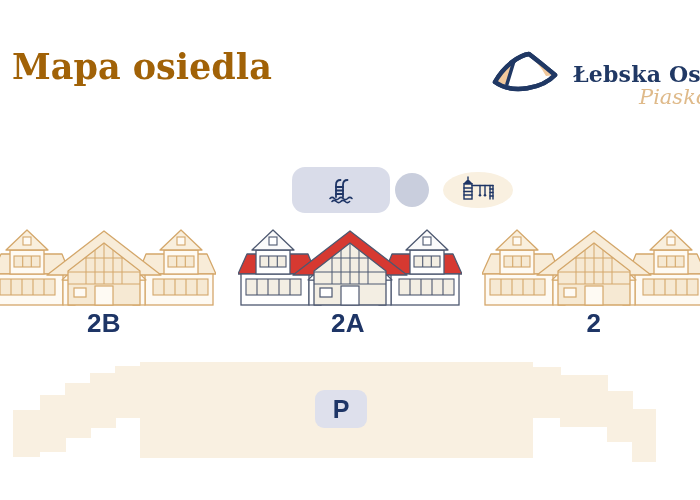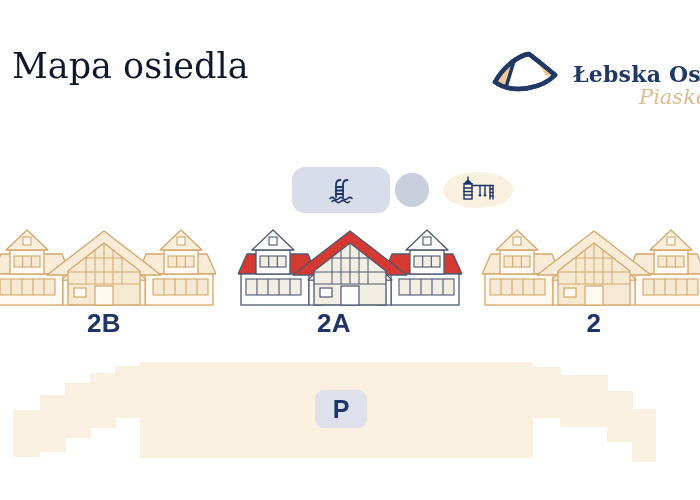--- a/index.html
+++ b/index.html
@@ -6,22 +6,22 @@
   body{
     width:700px;height:500px;position:relative;overflow:hidden;
     background:#ffffff;font-family:"Liberation Sans", sans-serif;
   }
   .abs{position:absolute;}
 
   
   #page-title{
     left:12px;top:46px;
     font-family:"DejaVu Serif", serif;
-    font-weight:normal;font-size:35px;letter-spacing:0px;
-    color:#0f172a;
+    font-weight:bold;font-size:35px;letter-spacing:0px;
+    color:#a16207;
   }
   #logo{left:487px;top:48px;width:220px;height:70px;}
   #logo .brand-row{display:flex;align-items:center;gap:10px;}
   #brand-name{
     font-family:"DejaVu Serif", serif;font-weight:bold;
     font-size:22px;color:#203864;white-space:nowrap;letter-spacing:0.2px;
   }
   #brand-tagline{
     position:absolute;left:152px;top:37px;
     font-family:"DejaVu Serif", serif;font-style:italic;
@@ -46,21 +46,21 @@
   }
   #building-2b{left:-8px;top:228px;}
   #building-2a{left:238px;top:228px;}
   #building-2{left:482px;top:228px;}
 
   .bldg-label{
     top:308px;width:224px;text-align:center;
     font-weight:bold;font-size:26px;color:#1e3566;letter-spacing:0.5px;
   }
   #label-2b{left:-8px;}
-  #label-2a{left:222px;}
+  #label-2a{left:236px;}
   #label-2{left:482px;}
 
   
   #parking-shape{left:0px;top:355px;width:700px;height:115px;}
   #parking-badge{
     left:315px;top:390px;width:52px;height:38px;border-radius:9px;
     background:#dee0ec;display:flex;align-items:center;justify-content:center;
     font-weight:bold;font-size:25px;color:#1e3566;
   }
   svg{display:block;}

